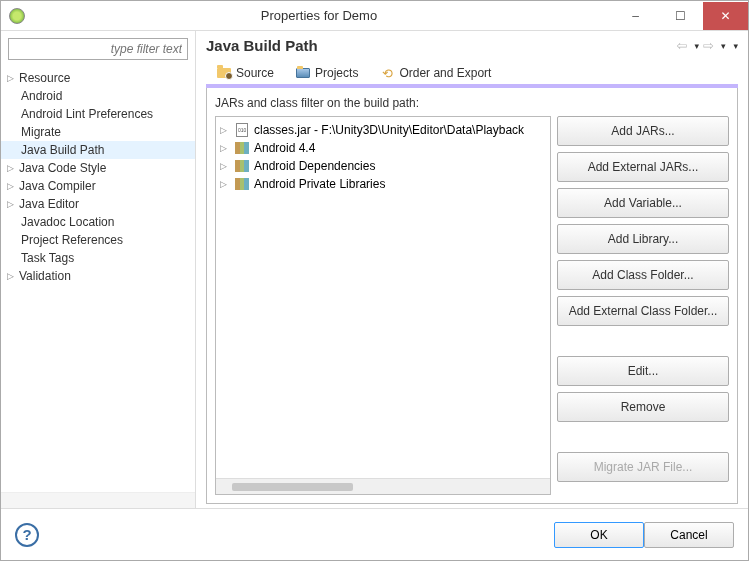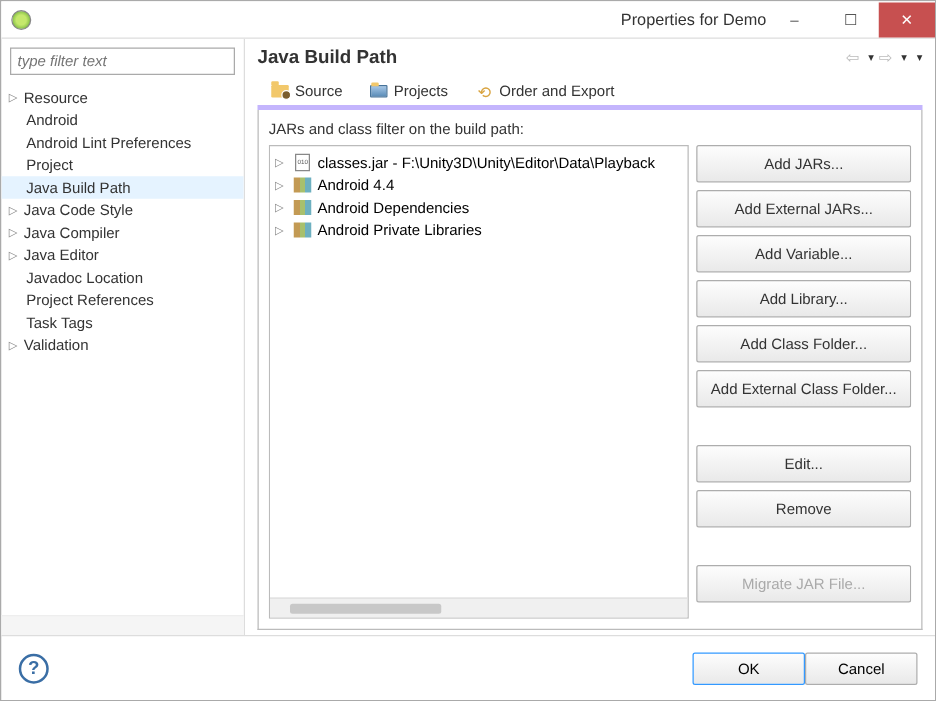--- a/index.html
+++ b/index.html
@@ -1,31 +1,31 @@
 <!DOCTYPE html>
 <html><head>
 <meta charset="utf-8">
 <style>
   * { box-sizing: border-box; margin: 0; padding: 0; font-family: "Segoe UI", Tahoma, sans-serif; font-size: 12px; }
   body { background: #fff; width: 749px; height: 561px; overflow: hidden; border: 1px solid #aaa; display: flex; flex-direction: column; }
 
   
   .titlebar { height: 30px; background: #fff; display: flex; align-items: center; border-bottom: 1px solid #ddd; }
   .titlebar-icon { width: 16px; height: 16px; margin-left: 8px; background: radial-gradient(circle at 50% 50%, #c5e86c 40%, #8bc34a 70%); border-radius: 50%; border: 1px solid #888; }
-  .titlebar-title { flex: 1; text-align: right; font-size: 13px; color: #333; }
+  .titlebar-title { flex: 1; text-align: center; font-size: 13px; color: #333; }
   .titlebar-btns { display: flex; }
   .titlebar-btn { width: 45px; height: 28px; display: flex; align-items: center; justify-content: center; color: #555; }
   .titlebar-btn.close { background: #c75050; color: #fff; }
 
   
   .content { flex: 1; display: flex; overflow: hidden; }
 
   
   .sidebar { width: 195px; border-right: 1px solid #ddd; display: flex; flex-direction: column; }
-  .filter-input { margin: 7px; padding: 3px 5px; border: 1px solid #aaa; font-style: italic; color: #15803d; width: calc(100% - 14px); }
+  .filter-input { margin: 7px; padding: 3px 5px; border: 1px solid #aaa; font-style: italic; color: #15803d; width: calc(100% - 14px); text-align: right; }
   .tree { flex: 1; overflow: auto; padding: 2px 0; }
   .tree-item { display: flex; align-items: center; padding: 2px 4px 2px 20px; color: #333; cursor: default; white-space: nowrap; }
   .tree-item.expandable { padding-left: 6px; }
   .tree-arrow { width: 12px; color: #888; font-size: 9px; display: inline-block; }
   .tree-item.selected { background: #e5f3ff; }
   .sidebar-scroll { height: 16px; border-top: 1px solid #eee; background: #f5f5f5; }
 
   
   .main { flex: 1; display: flex; flex-direction: column; padding: 6px 10px 4px 10px; overflow: hidden; }
   .main-header { display: flex; align-items: center; margin-bottom: 6px; }
@@ -97,21 +97,21 @@
           <span class="tree-arrow">▷</span>
           <span>Resource</span>
         </div>
         <div class="tree-item">
           <span>Android</span>
         </div>
         <div class="tree-item">
           <span>Android Lint Preferences</span>
         </div>
         <div class="tree-item">
-          <span>Project</span>
+          <span>Migrate</span>
         </div>
         <div class="tree-item selected">
           <span>Java Build Path</span>
         </div>
         <div class="tree-item expandable">
           <span class="tree-arrow">▷</span>
           <span>Java Code Style</span>
         </div>
         <div class="tree-item expandable">
           <span class="tree-arrow">▷</span>

